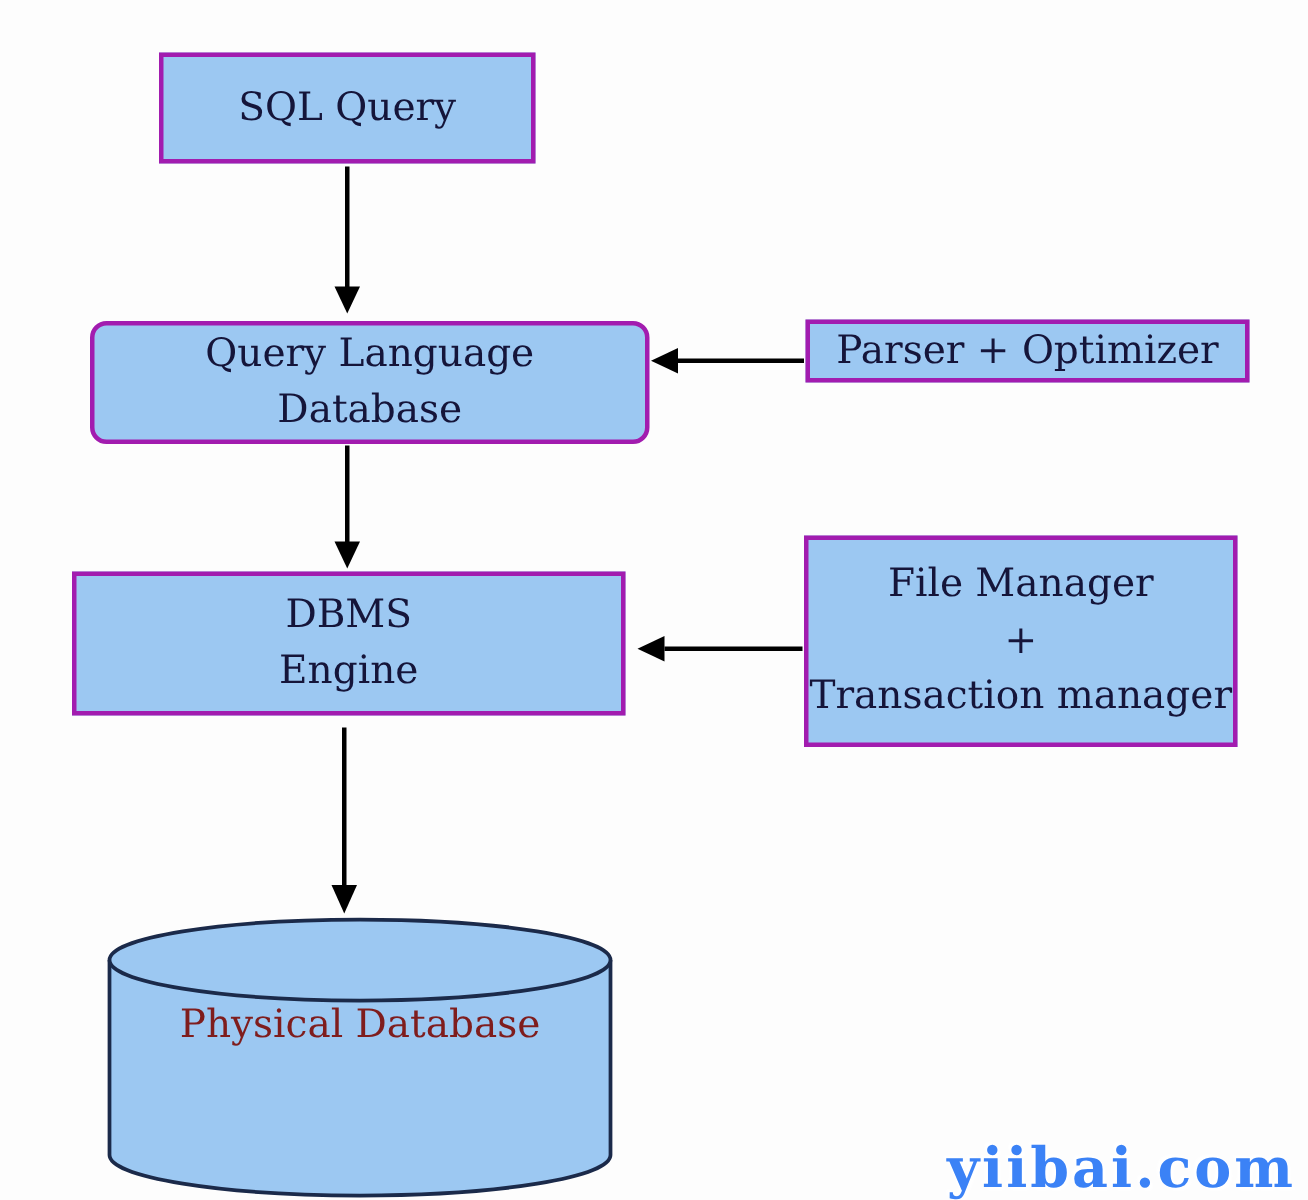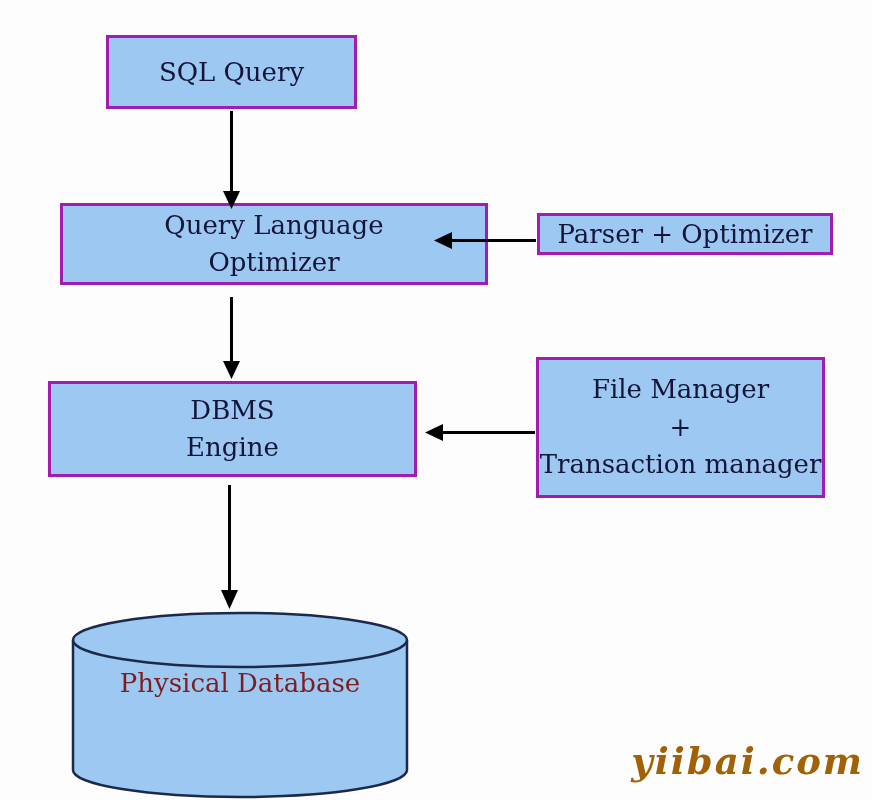--- a/index.html
+++ b/index.html
@@ -18,21 +18,21 @@
     display: flex;
     flex-direction: column;
     align-items: center;
     justify-content: center;
     text-align: center;
     color: #15153a;
     font-size: 26px;
     line-height: 1.42;
   }
   .box-sql    { left: 106px; top: 35px;  width: 251px; height: 74px; }
-  .box-qlp    { left: 60px;  top: 203px; width: 428px; height: 82px; }
+  .box-qlp    { left: 60px;  top: 214px; width: 373px; height: 82px; border-radius: 11px; }
   .box-parser { left: 537px; top: 213px; width: 296px; height: 42px; }
   .box-dbms   { left: 48px;  top: 381px; width: 369px; height: 96px; }
   .box-fm     { left: 536px; top: 357px; width: 289px; height: 141px; line-height: 1.45; }
   .cylinder-wrap {
     position: absolute;
     left: 70px; top: 610px;
     width: 340px; height: 190px;
   }
   .cylinder-label {
     position: absolute;
@@ -43,41 +43,40 @@
     font-size: 26px;
   }
   .arrow-layer {
     position: absolute;
     left: 0; top: 0;
     width: 872px; height: 800px;
     pointer-events: none;
   }
   .watermark {
     position: absolute;
-    right: 8px; bottom: 17px;
+    right: 8px; bottom: 0px;
     font-size: 37px;
-    font-style: italic;
     font-weight: bold;
-    color: #a16207;
+    color: #3b82f6;
     letter-spacing: 2px;
     text-shadow: 0 0 3px #ffffff, 2px 2px 2px #ffffff, -2px -2px 2px #ffffff;
   }
 </style>
 </head>
 <body>
 
 <div class="canvas">
 
   <div class="node box-sql">
     <div>SQL Query</div>
   </div>
 
   <div class="node box-qlp">
     <div>Query Language</div>
-    <div>Optimizer</div>
+    <div>Database</div>
   </div>
 
   <div class="node box-parser">
     <div>Parser + Optimizer</div>
   </div>
 
   <div class="node box-fm">
     <div>File Manager</div>
     <div>+</div>
     <div>Transaction manager</div>

